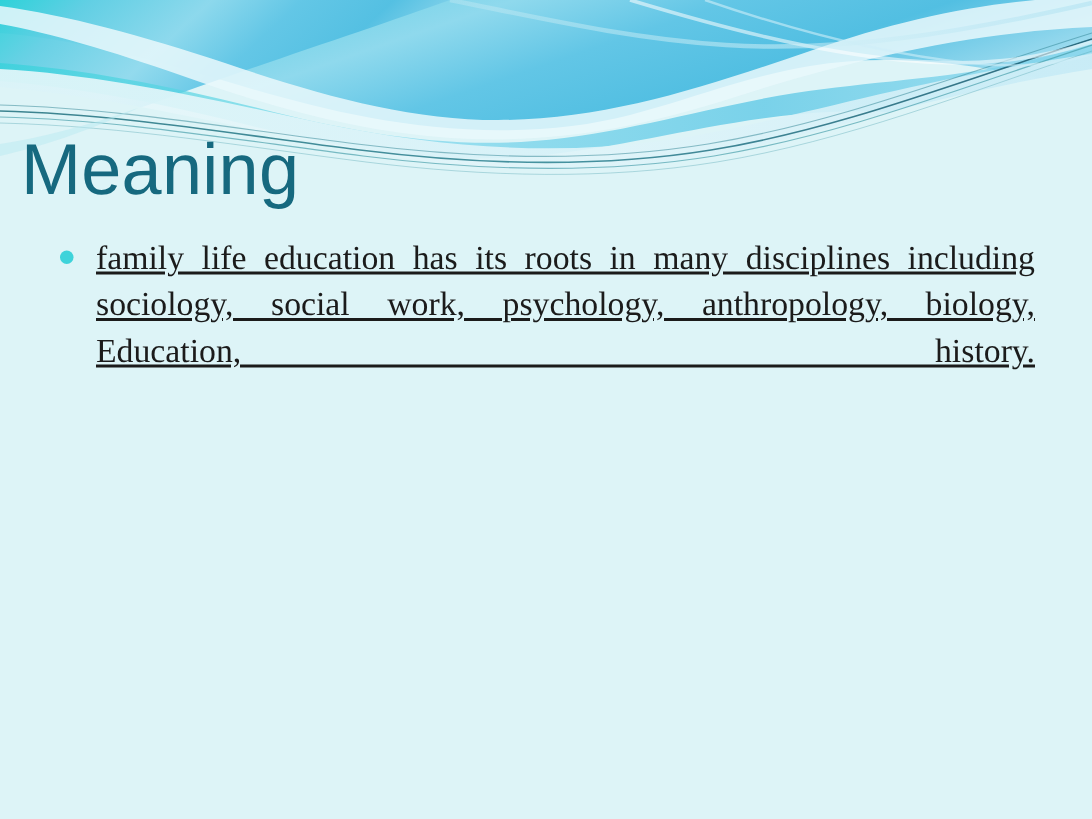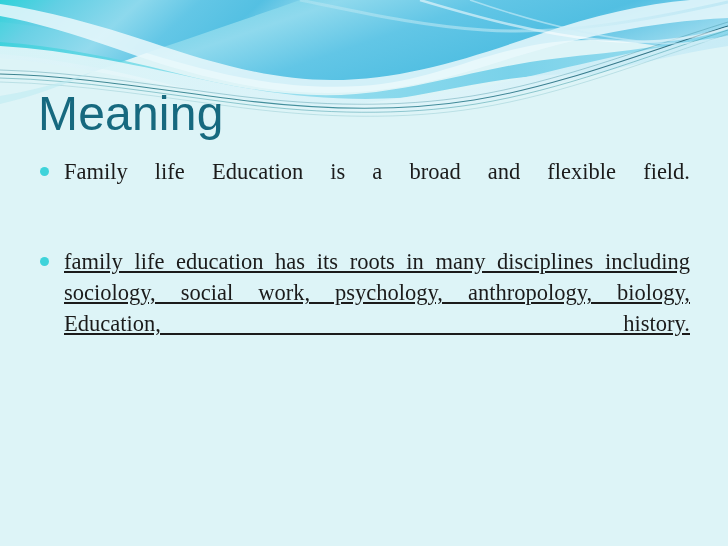--- a/index.html
+++ b/index.html
@@ -18,21 +18,21 @@
   .slide-bg {
     position: absolute;
     top: 0;
     left: 0;
     width: 728px;
     height: 546px;
     pointer-events: none;
   }
   .slide-title {
     position: absolute;
-    left: 38px;
+    left: 14px;
     top: 86px;
     font-family: "Liberation Sans", "DejaVu Sans", sans-serif;
     font-size: 48px;
     line-height: 56px;
     font-weight: 400;
     color: #16697f;
     letter-spacing: 0.2px;
     white-space: nowrap;
   }
   .body-list {
@@ -143,23 +143,19 @@
     <path d="M470,0 C528,20 588,36 646,42 C684,46 710,42 728,36" fill="none" stroke="#cfeef8" stroke-width="1.6" opacity="0.6"></path>
 
     <path d="M300,0 C360,12 420,26 484,30 C560,35 640,22 728,2" fill="none" stroke="url(#gradTopArc)" stroke-width="3" opacity="0.5"></path>
 
     <path d="M0,96 C26,92 58,84 92,72 C58,88 26,98 0,104 Z" fill="#b9e9f1" opacity="0.5"></path>
   </svg>
 
   <div class="slide-title">Meaning</div>
 
   <ul class="body-list">
-    <li class="bullet-item gap-lg">
-      <span class="bullet-dot"></span>
-      <span class="bullet-text">Family life Education is a broad and flexible field.</span>
-    </li>
     <li class="bullet-item">
       <span class="bullet-dot"></span>
       <span class="bullet-text">family life education has its roots in many disciplines including sociology, social work, psychology, anthropology, biology, Education, history.</span>
     </li>
   </ul>
 
 </div>
 
 </body></html>

